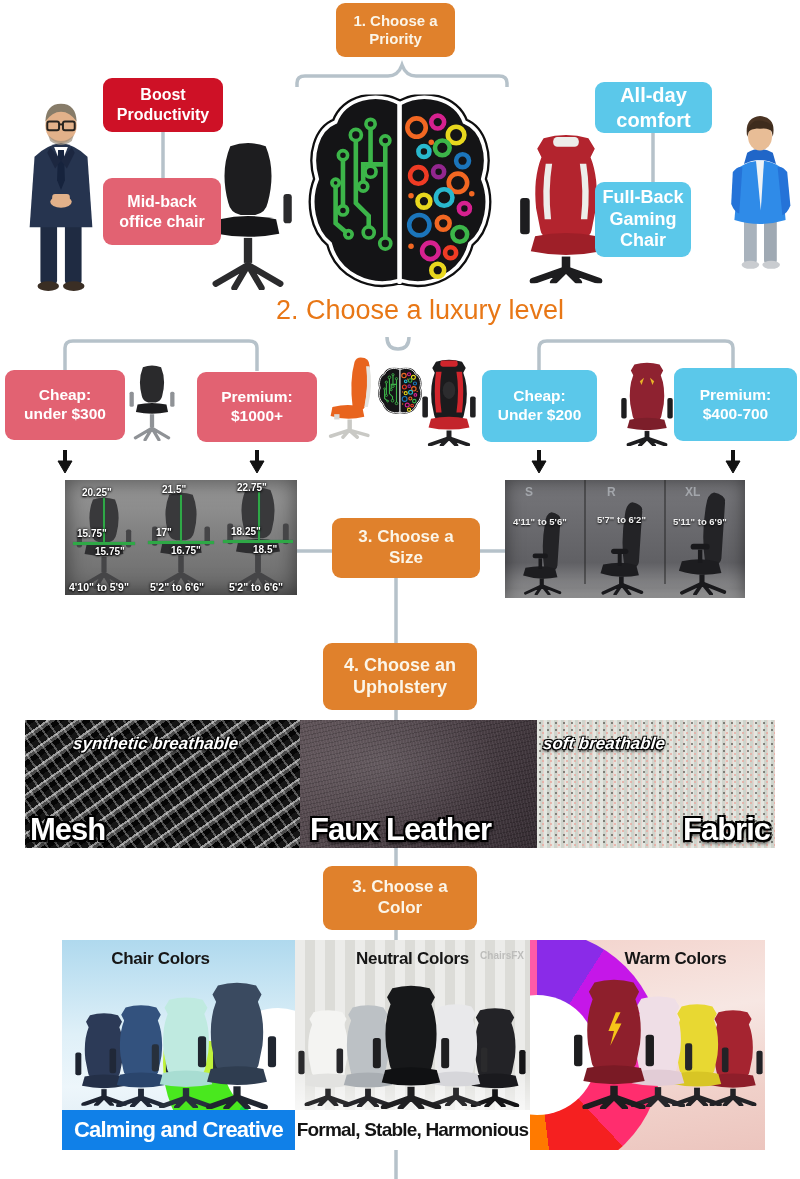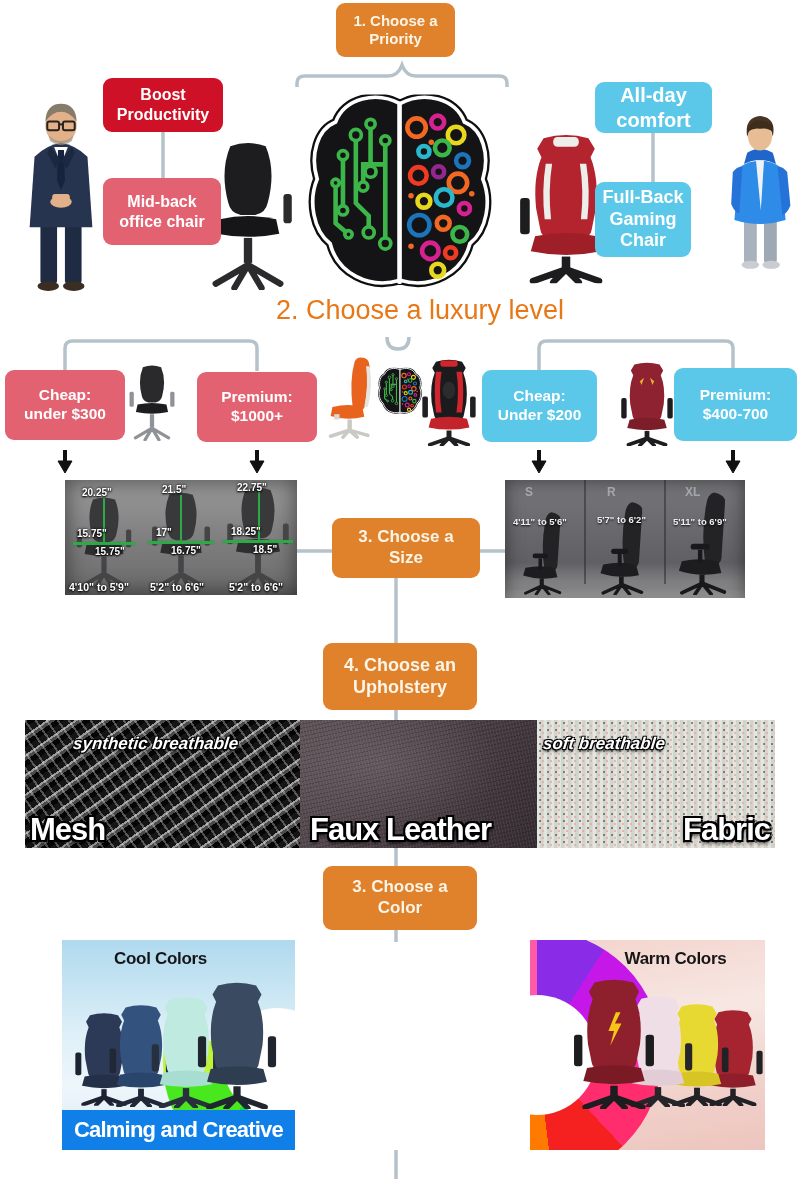--- a/index.html
+++ b/index.html
@@ -381,36 +381,56 @@
       <div class="uph-tag" style="left:6px;top:14px;">soft breathable</div>
       <div class="uph-name" style="right:5px;bottom:0px;">Fabric</div>
     </div>
   </div>
 
   <div class="box obox" style="left:323px;top:866px;width:154px;height:64px;font-size:17px;">3. Choose a
 Color</div>
 
   <div class="cpanel cp-cool">
     <div class="wheel wheel-cool"></div>
-    <div class="ctitle" style="right:36px;">Cool Colors</div>
+    <div class="ctitle" style="right:36px;">Chair Colors</div>
     <svg class="pch" style="left:12px;bottom:44px;" width="60" height="95" viewBox="0 0 90 142">
         <use href="#pchair" style="--cb:#2C3A57;--cs:#243048;--ca:#1d2330"></use>
       </svg>
     <svg class="pch" style="left:46px;bottom:43px;" width="66" height="104" viewBox="0 0 90 142">
         <use href="#pchair" style="--cb:#33527E;--cs:#2A456C;--ca:#202838"></use>
       </svg>
     <svg class="pch" style="left:88px;bottom:42px;" width="72" height="113" viewBox="0 0 90 142">
         <use href="#pchair" style="--cb:#BFEAE0;--cs:#A8DDD2;--ca:#27303c"></use>
       </svg>
     <svg class="pch" style="left:134px;bottom:41px;" width="82" height="129" viewBox="0 0 90 142">
         <use href="#pchair" style="--cb:#3A4A60;--cs:#2F3D50;--ca:#202630"></use>
       </svg>
     <div class="banner ban-cool">Calming and Creative</div>
   </div>
 
+  <div class="cpanel cp-neutral">
+    <div class="ctitle">Neutral Colors</div>
+    <div class="watermark">ChairsFX</div>
+    <svg class="pch" style="left:2px;bottom:44px;" width="62" height="98" viewBox="0 0 90 142">
+        <use href="#pchair" style="--cb:#F4F4F2;--cs:#E2E2E0;--ca:#2a2a2c"></use>
+      </svg>
+    <svg class="pch" style="left:40px;bottom:43px;" width="66" height="104" viewBox="0 0 90 142">
+        <use href="#pchair" style="--cb:#BCC1C5;--cs:#A9AEB3;--ca:#26262a"></use>
+      </svg>
+    <svg class="pch" style="left:168px;bottom:43px;" width="64" height="101" viewBox="0 0 90 142">
+        <use href="#pchair" style="--cb:#232327;--cs:#1a1a1e;--ca:#151517"></use>
+      </svg>
+    <svg class="pch" style="left:128px;bottom:44px;" width="66" height="104" viewBox="0 0 90 142">
+        <use href="#pchair" style="--cb:#E9E9EB;--cs:#D6D6DA;--ca:#2a2a2c"></use>
+      </svg>
+    <svg class="pch" style="left:76px;bottom:41px;" width="80" height="126" viewBox="0 0 90 142">
+        <use href="#pchair" style="--cb:#17181A;--cs:#101113;--ca:#1e1e20"></use>
+      </svg>
+    <div class="banner ban-neutral">Formal, Stable, Harmonious</div>
+  </div>
 
   <div class="cpanel cp-warm">
     <div class="wheel wheel-warm"></div>
     <div class="ctitle" style="left:56px;">Warm Colors</div>
     <svg class="pch" style="left:172px;bottom:44px;" width="62" height="98" viewBox="0 0 90 142">
         <use href="#pchair" style="--cb:#A52430;--cs:#8E1E2A;--ca:#222226"></use>
       </svg>
     <svg class="pch" style="left:134px;bottom:44px;" width="66" height="104" viewBox="0 0 90 142">
         <use href="#pchair" style="--cb:#E8D832;--cs:#D8C525;--ca:#222226"></use>
       </svg>

